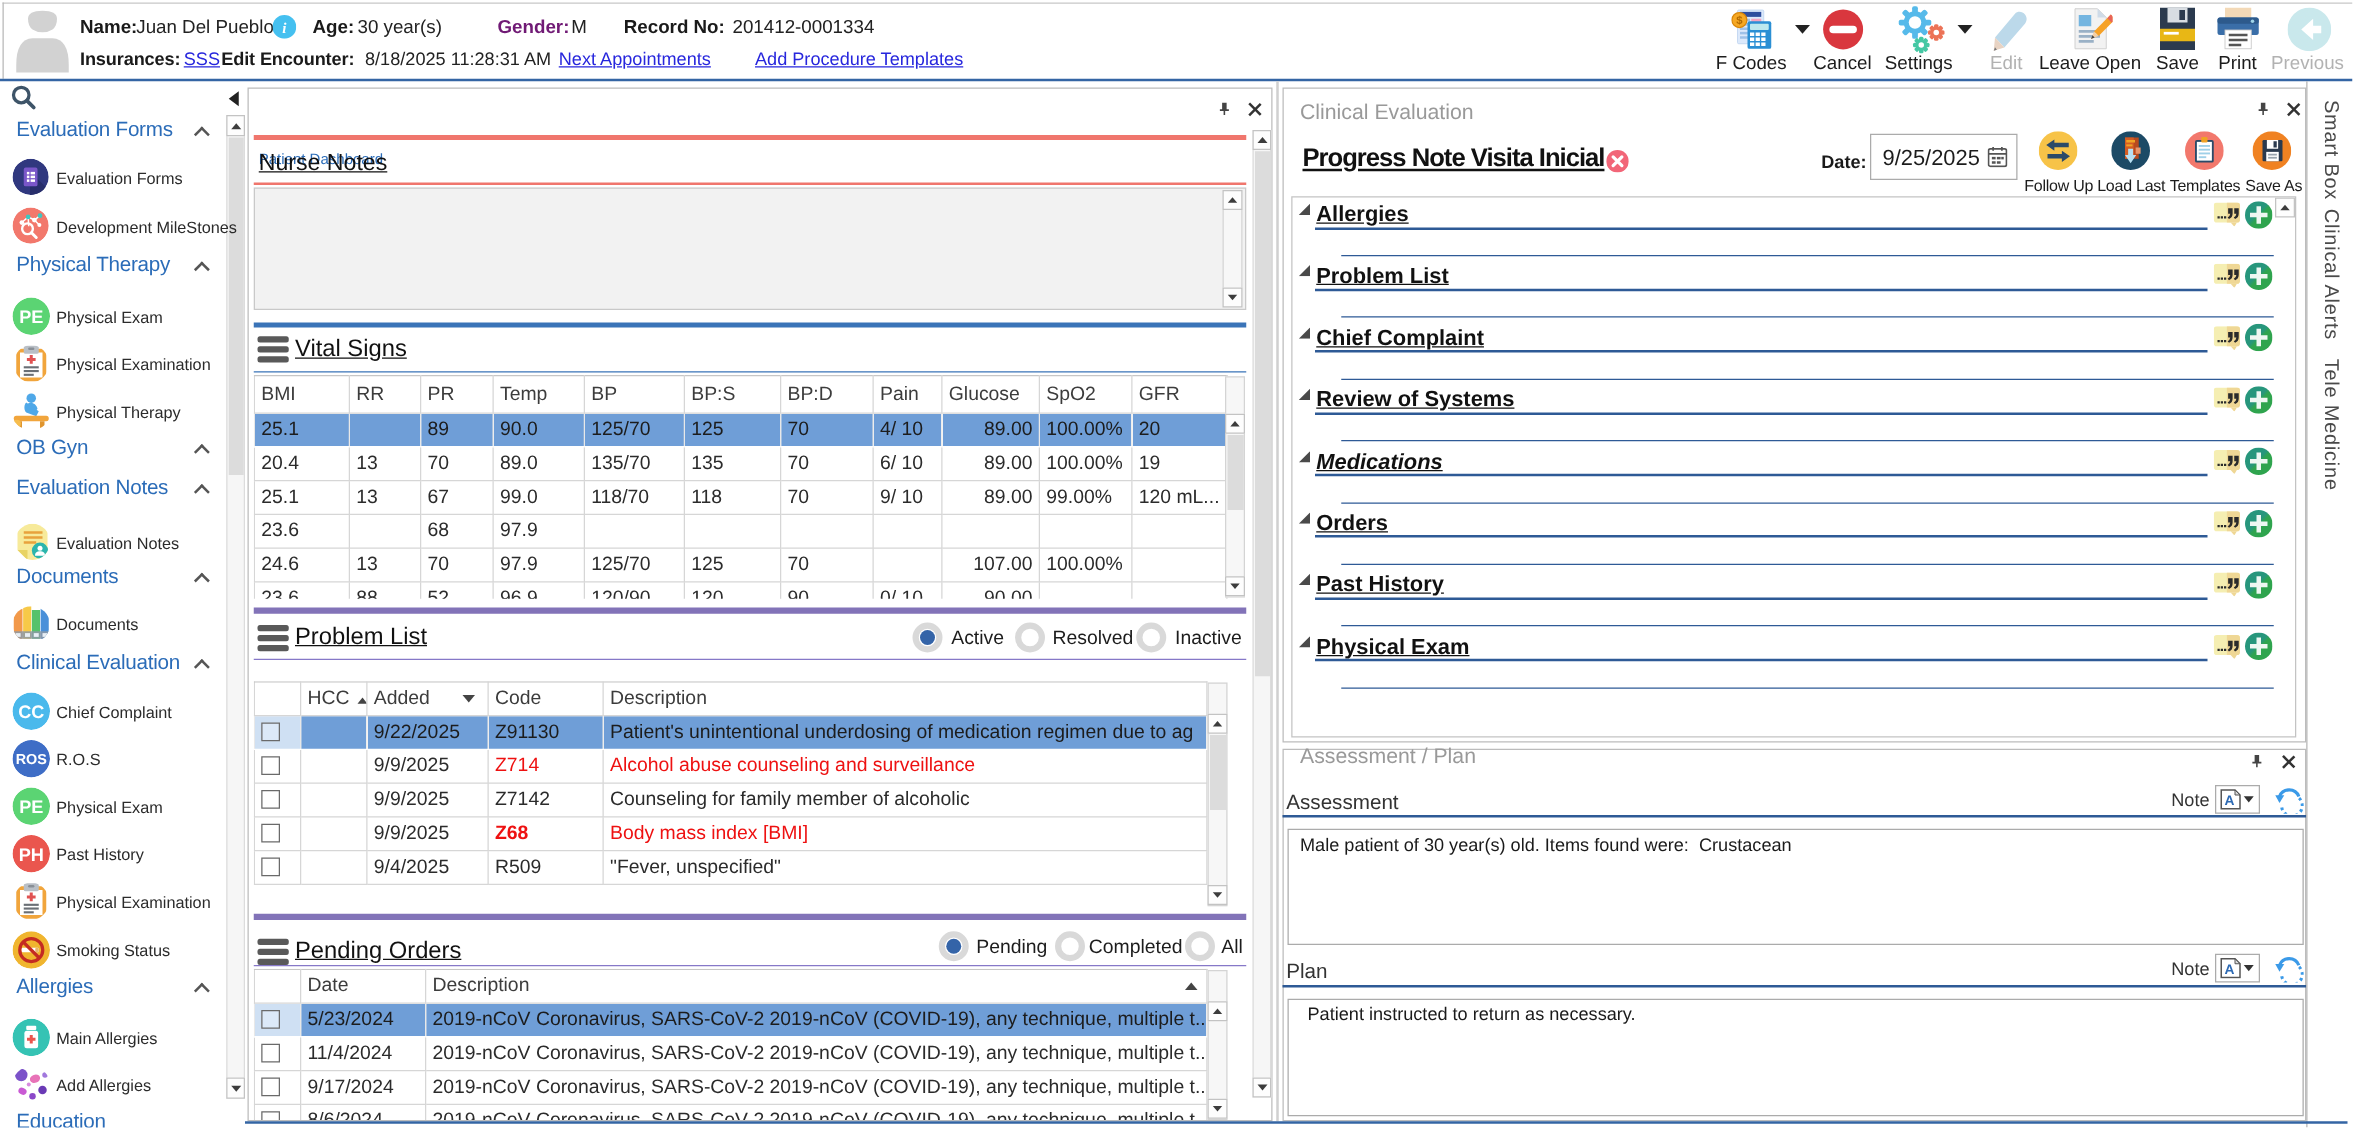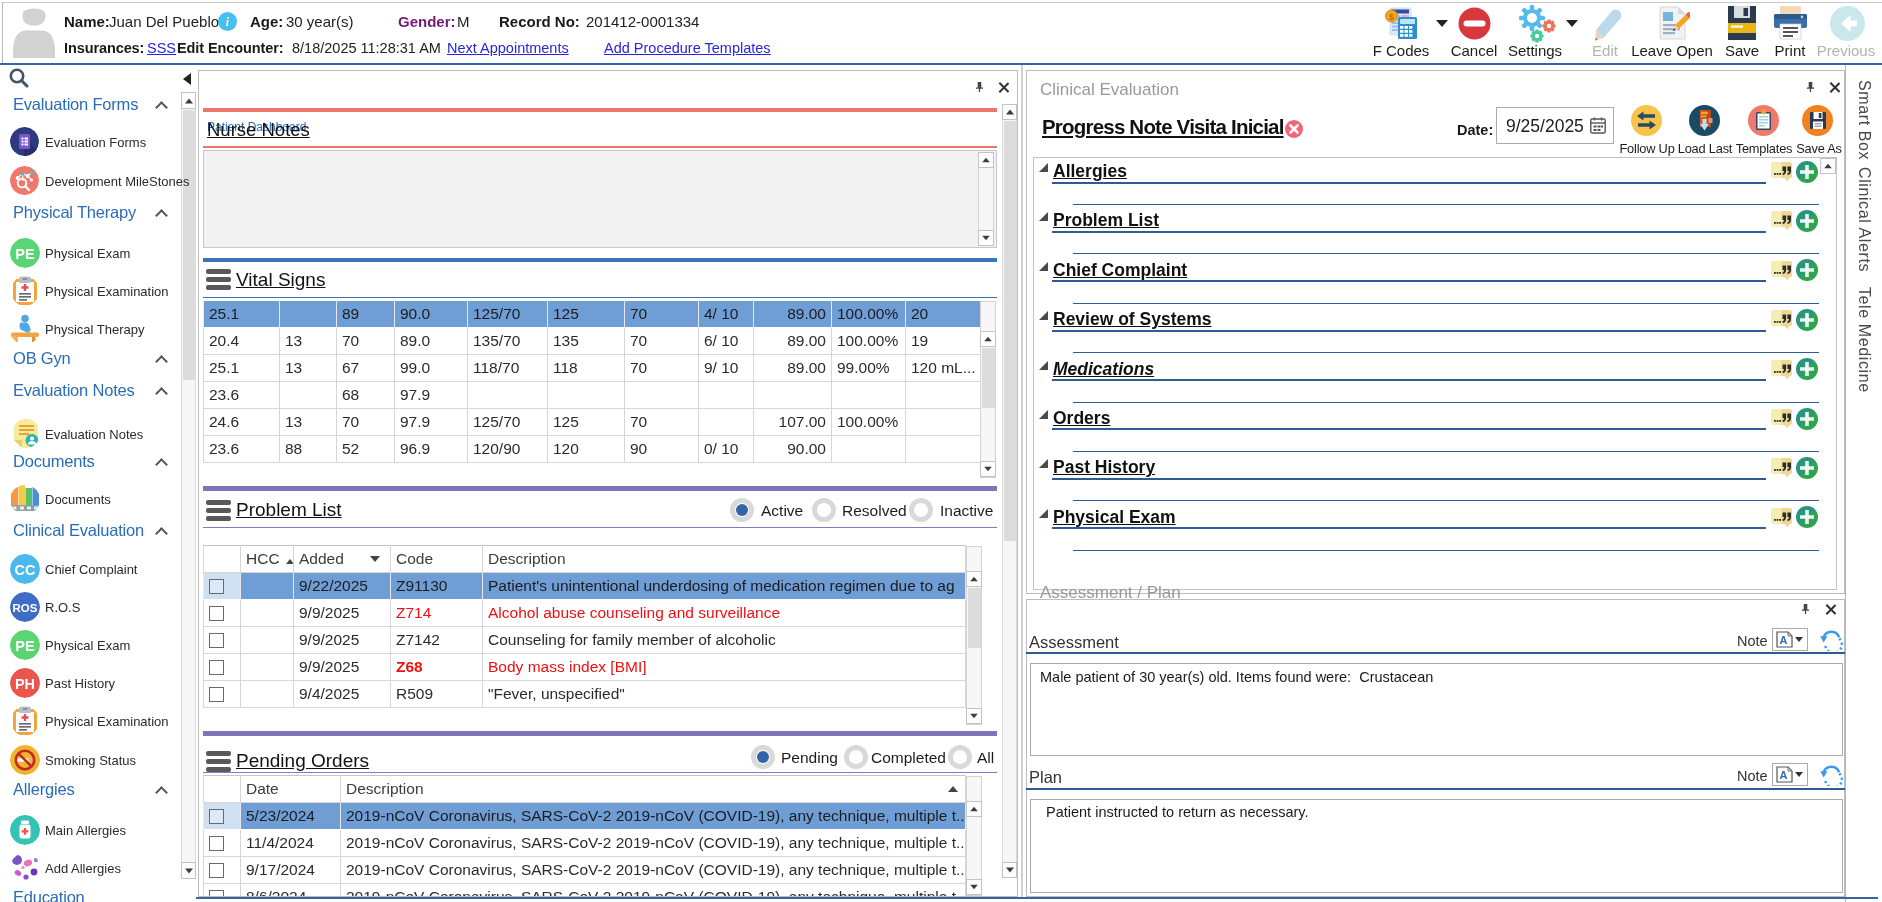--- a/index.html
+++ b/index.html
@@ -402,20 +402,33 @@
         <col style="width:73px">
         <col style="width:80px">
         <col style="width:77px">
         <col style="width:74px">
         <col style="width:55px">
         <col style="width:78px">
         <col style="width:74px">
         <col style="width:76px">
       </colgroup>
 <tbody>
+        <tr style="height:30px;">
+          <th>BMI</th>
+          <th>RR</th>
+          <th>PR</th>
+          <th>Temp</th>
+          <th>BP</th>
+          <th>BP:S</th>
+          <th>BP:D</th>
+          <th>Pain</th>
+          <th>Glucose</th>
+          <th>SpO2</th>
+          <th>GFR</th>
+        </tr>
 <tr class="selrow">
           <td>25.1</td>
           <td></td>
           <td>89</td>
           <td>90.0</td>
           <td>125/70</td>
           <td>125</td>
           <td>70</td>
           <td>4/ 10</td>
           <td style="text-align:right">89.00</td>
@@ -928,21 +941,21 @@
 <circle cx="11" cy="11" r="11" fill="url(#gp7)"></circle>
 <path d="M9.2 4 h3.6 v5.2 h5.2 v3.6 h-5.2 v5.2 h-3.6 v-5.2 h-5.2 v-3.6 h5.2 Z" fill="#eef7f2"></path>
 </svg>
 <div class="sec-l2" style="top:550px;"></div>
 
 <div class="sbtn" style="left:1820px;top:158px;width:16px;height:16px;">
     <div class="tri-up" style="transform:scale(0.75);"></div>
   </div>
 
 <div class="panel" style="left:1026px;top:599px;width:819px;height:298px;"></div>
-<div class="ptitle abs" style="left:1040px;top:583px;">Assessment / Plan</div>
+<div class="ptitle abs" style="left:1040px;top:595px;">Assessment / Plan</div>
 <svg class="pin-ic" style="left:1801px;top:604px;" width="10" height="11" viewBox="0 0 10 11">
     <path d="M3 0 H7 V6 H3 Z M1 6 H9 V7.4 H1 Z M4.3 7.4 H5.7 V11 H4.3 Z" fill="#444"></path>
   </svg>
 <div class="x-ic" style="left:1826px;top:604px;"></div>
 
 <div class="abs" style="left:1029px;top:633px;font-size:16.5px;color:#333;">Assessment</div>
 <div class="note-lbl" style="left:1737px;top:633px;">Note</div>
 <div class="abs" style="left:1772px;top:628px;width:36px;height:23px;border:1px solid #ababab;background:#fff;"></div>
 <svg class="abs" style="left:1776px;top:631px;" width="17" height="17" viewBox="0 0 17 17">
   <path d="M1 1 H12 L16 5 V16 H1 Z" fill="#fff" stroke="#555" stroke-width="1.2"></path>

